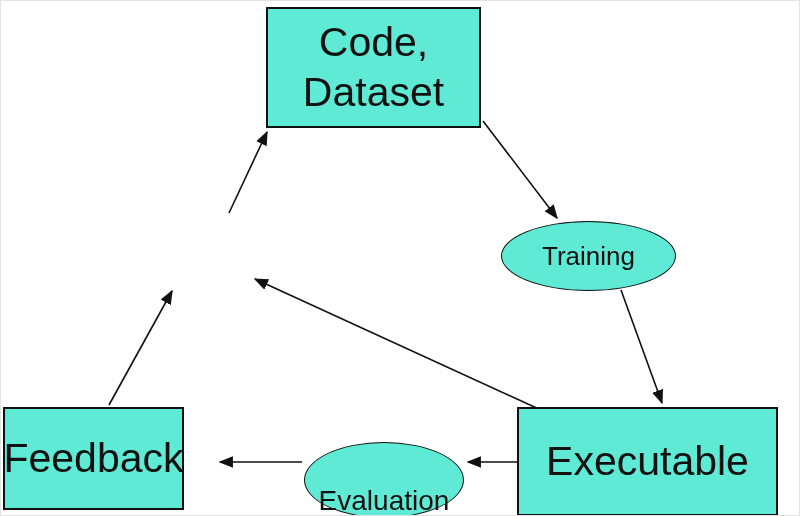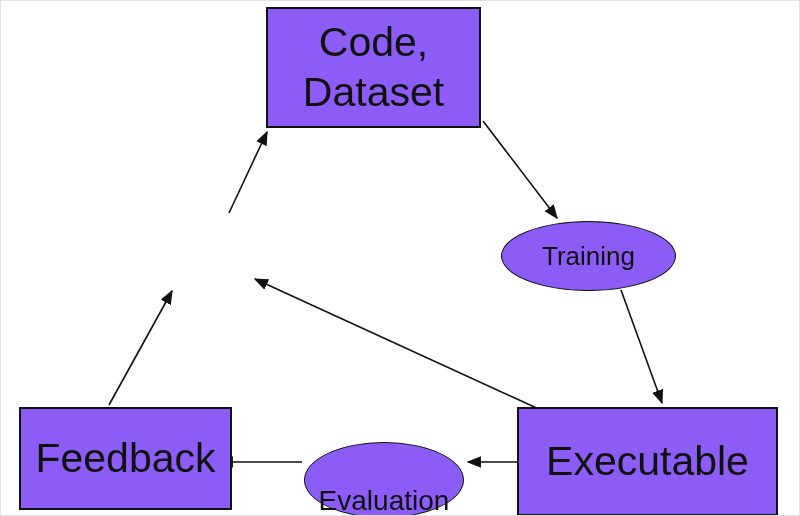--- a/index.html
+++ b/index.html
@@ -17,39 +17,39 @@
     box-sizing: border-box;
     overflow: hidden;
   }
   .node {
     position: absolute;
     display: flex;
     align-items: center;
     justify-content: center;
     text-align: center;
     color: #111111;
-    background: #8b5cf6;
+    background: #5eead4;
     box-sizing: border-box;
     z-index: 2;
   }
   .rect-node {
     border: 2px solid #111111;
     font-size: 41px;
     line-height: 1.2;
     white-space: pre-line;
   }
   .ellipse-node {
     border: 1.5px solid #111111;
     border-radius: 50%;
     font-size: 26px;
   }
   #node-code-dataset { left: 265px; top: 6px;   width: 215px; height: 121px; }
   #node-design       { left: 103px; top: 210px; width: 168px; height: 76px; }
   #node-training     { left: 500px; top: 220px; width: 175px; height: 70px; }
-  #node-feedback     { left: 18px;   top: 406px; width: 213px; height: 103px; }
+  #node-feedback     { left: 2px;   top: 406px; width: 181px; height: 103px; }
   #node-evaluation   { left: 303px; top: 441px; width: 160px; height: 76px; font-size: 28px; align-items: flex-end; }
   #node-executable   { left: 516px; top: 406px; width: 261px; height: 109px; }
   #edges-layer {
     position: absolute;
     left: 0; top: 0;
     width: 800px; height: 516px;
     z-index: 1;
   }
   #edges-layer line {
     stroke: #111111;

